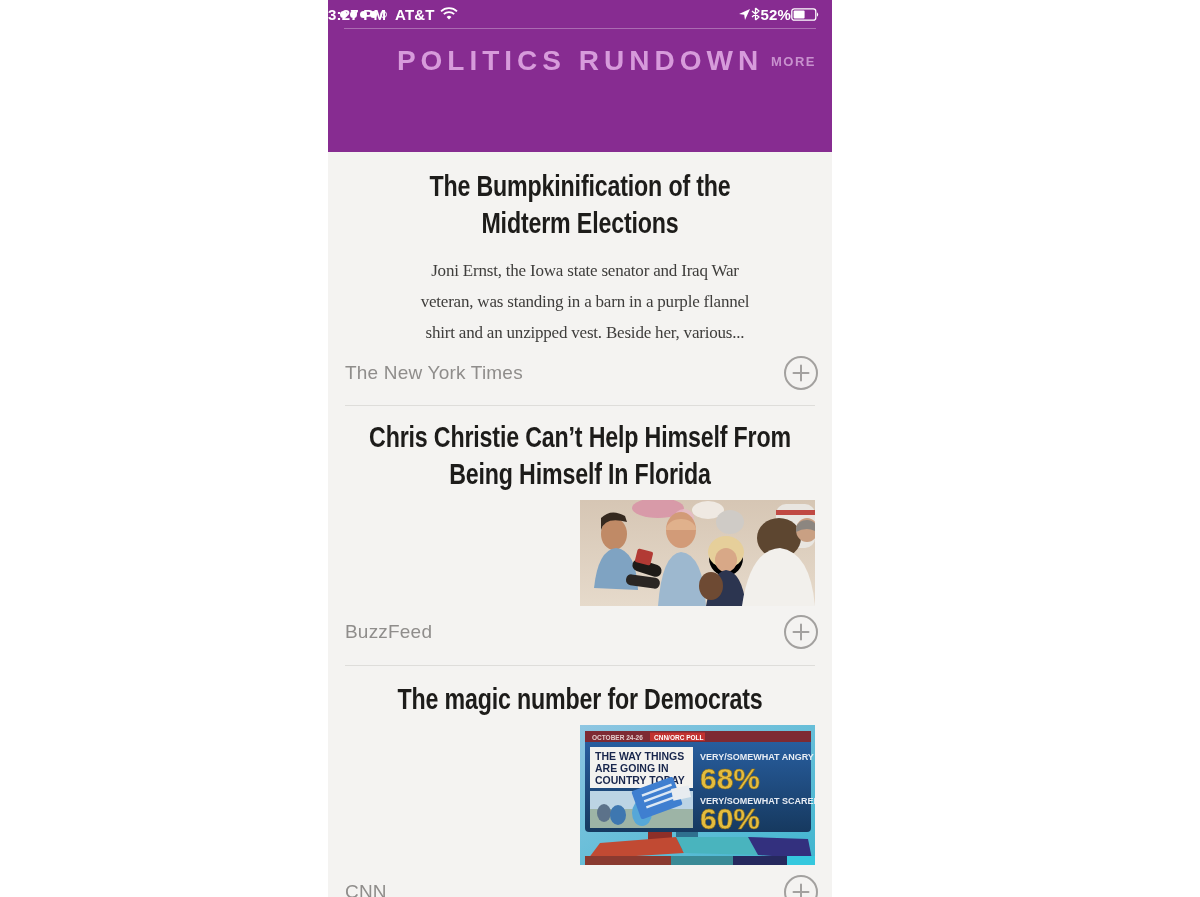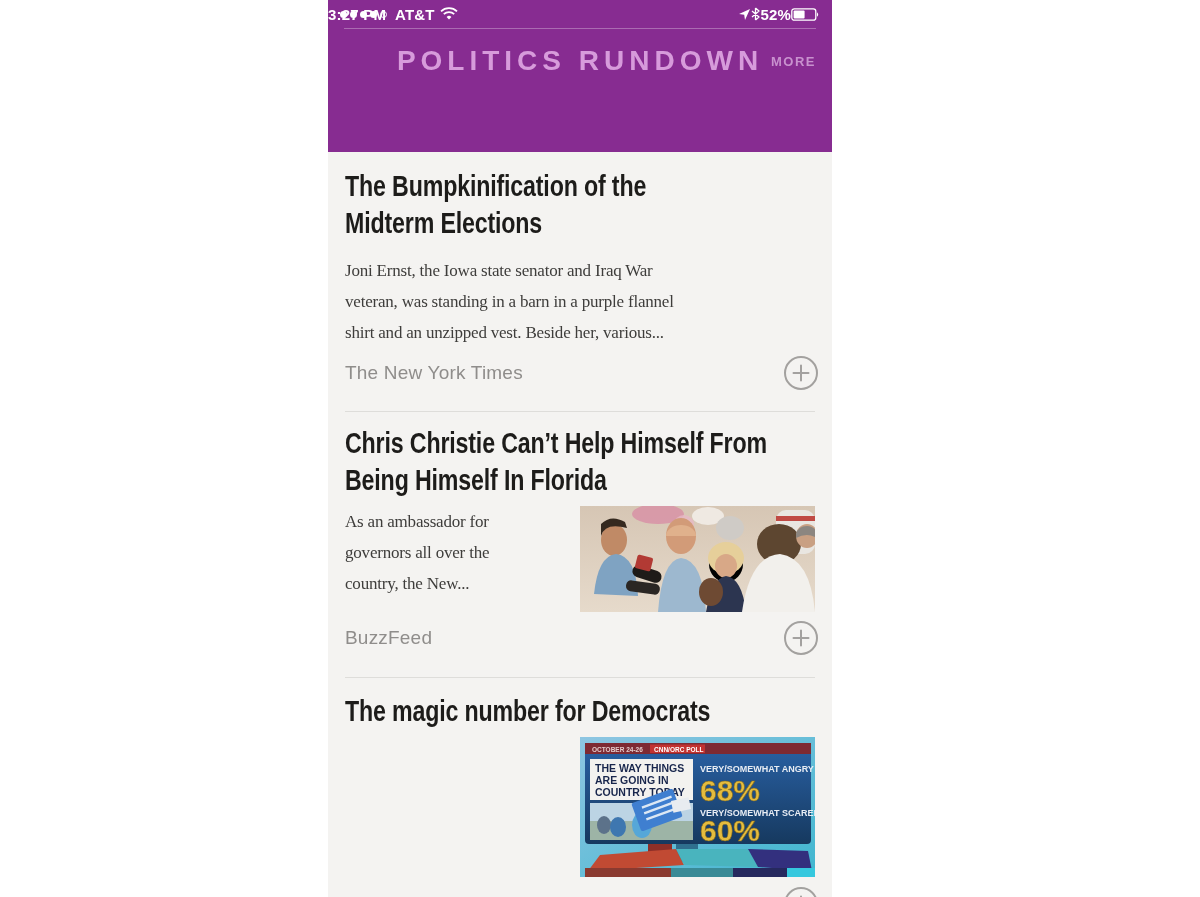--- a/index.html
+++ b/index.html
@@ -26,21 +26,21 @@
   .check-button { margin-left:auto; width:46px; height:46px; display:flex; align-items:center; justify-content:center; cursor:pointer; }
 
   .nav-divider { height:1px; background:rgba(255,255,255,.30); margin:0 16px; }
 
   .section-bar { position:relative; height:64px; display:flex; align-items:center; justify-content:center; }
   .section-title { font-size:28px; font-weight:700; letter-spacing:5px; color:#D79BDB; }
   .more-button { position:absolute; right:16px; top:50%; transform:translateY(-50%); font-size:13px; font-weight:bold; letter-spacing:1.5px; color:#C891CE; cursor:pointer; }
 
   
   .feed { position:relative; width:100%; height:745px; background:#F4F3F1; overflow:hidden; }
-  .article { position:relative; padding:10px 17px; }
+  .article { position:relative; padding:4px 17px;text-align:center; }
   .article-title { font-family:"Liberation Sans", sans-serif; font-size:29px; line-height:37px; font-weight:bold; color:#1D1C1A; white-space:pre-line; letter-spacing:-.2px; width:125%; transform:scaleX(.8); transform-origin:left top; }
   .excerpt { font-family:"Liberation Serif", serif; font-size:17px; line-height:31px; color:#3E3D3B; white-space:pre-line; letter-spacing:-.2px; width:480px; }
   .excerpt.narrow { width:238px; }
   .body-row { display:flex; align-items:flex-start; }
   .thumb { flex:none; margin-left:auto; }
   .thumb svg { display:block; }
   .footer-row { display:flex; align-items:center; }
   .source { font-size:19px; color:#8F8D8B; letter-spacing:.2px; }
   .plus-button { margin-left:auto; margin-right:-4px; width:36px; height:36px; display:flex; align-items:center; justify-content:center; cursor:pointer; }
   .article-divider { height:1px; background:#DEDDDA; margin:0 17px; }
@@ -130,23 +130,20 @@
             </svg>
           </span>
         </div>
       </div>
       <div class="article-divider" style="margin-top:10px"></div>
 
       <div class="article a2">
         <h2 class="article-title">Chris Christie Can’t Help Himself From
 Being Himself In Florida</h2>
         <div class="body-row">
-          <p class="excerpt narrow">As an ambassador for
-governors all over the
-country, the New...</p>
           <div class="thumb">
             <svg width="235" height="106" viewBox="0 0 235 106">
               <defs>
                 <linearGradient id="crowdBg" x1="0" y1="0" x2="0" y2="1">
                   <stop offset="0" stop-color="#D6C6B4"></stop>
                   <stop offset="1" stop-color="#E6DACB"></stop>
                 </linearGradient>
               </defs>
               <rect width="235" height="106" fill="url(#crowdBg)"></rect>
 

